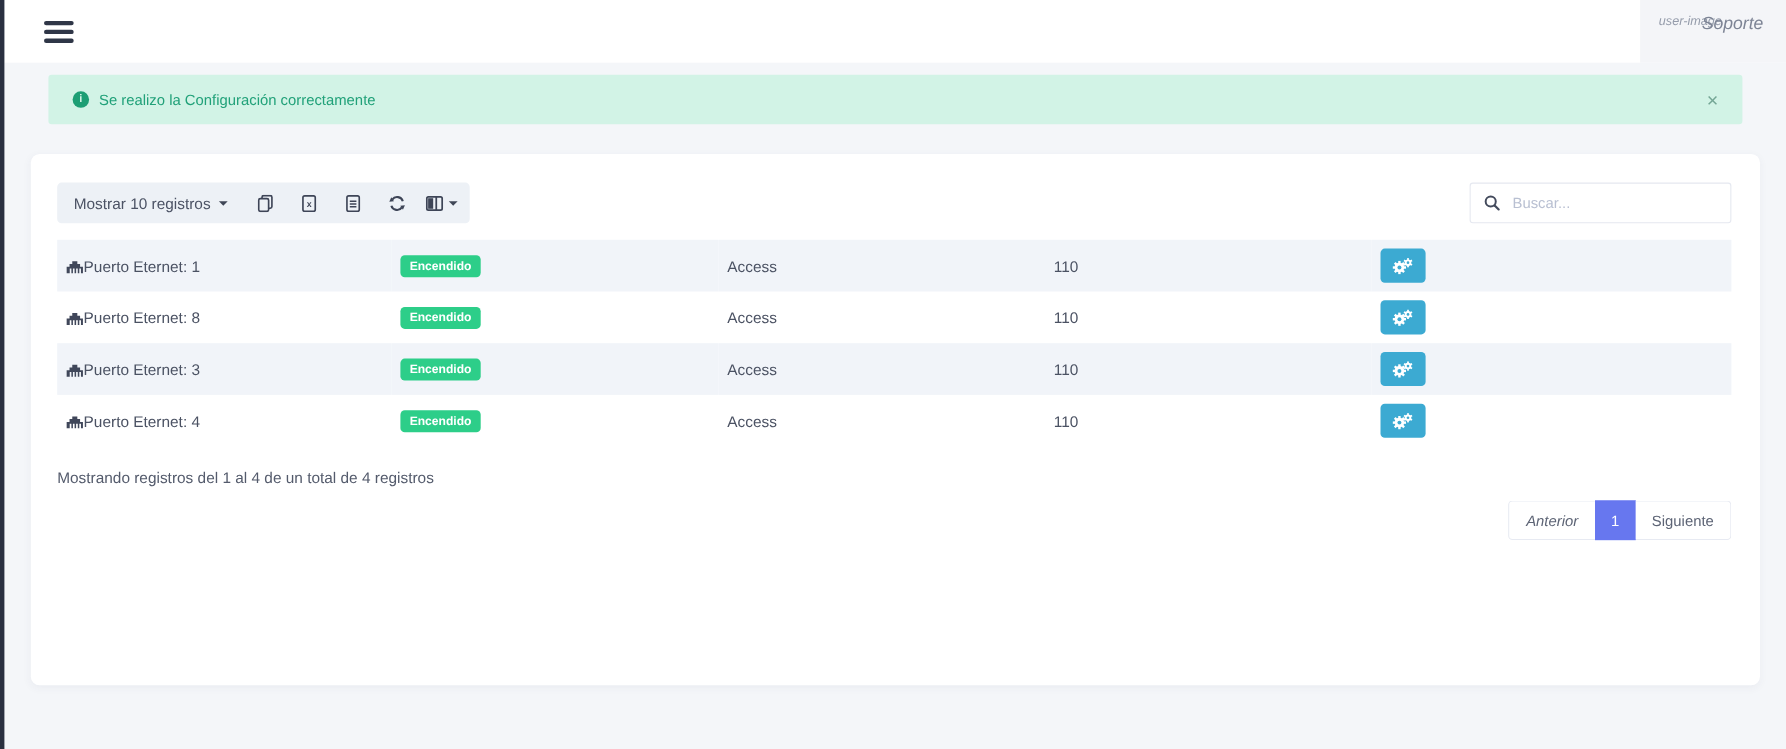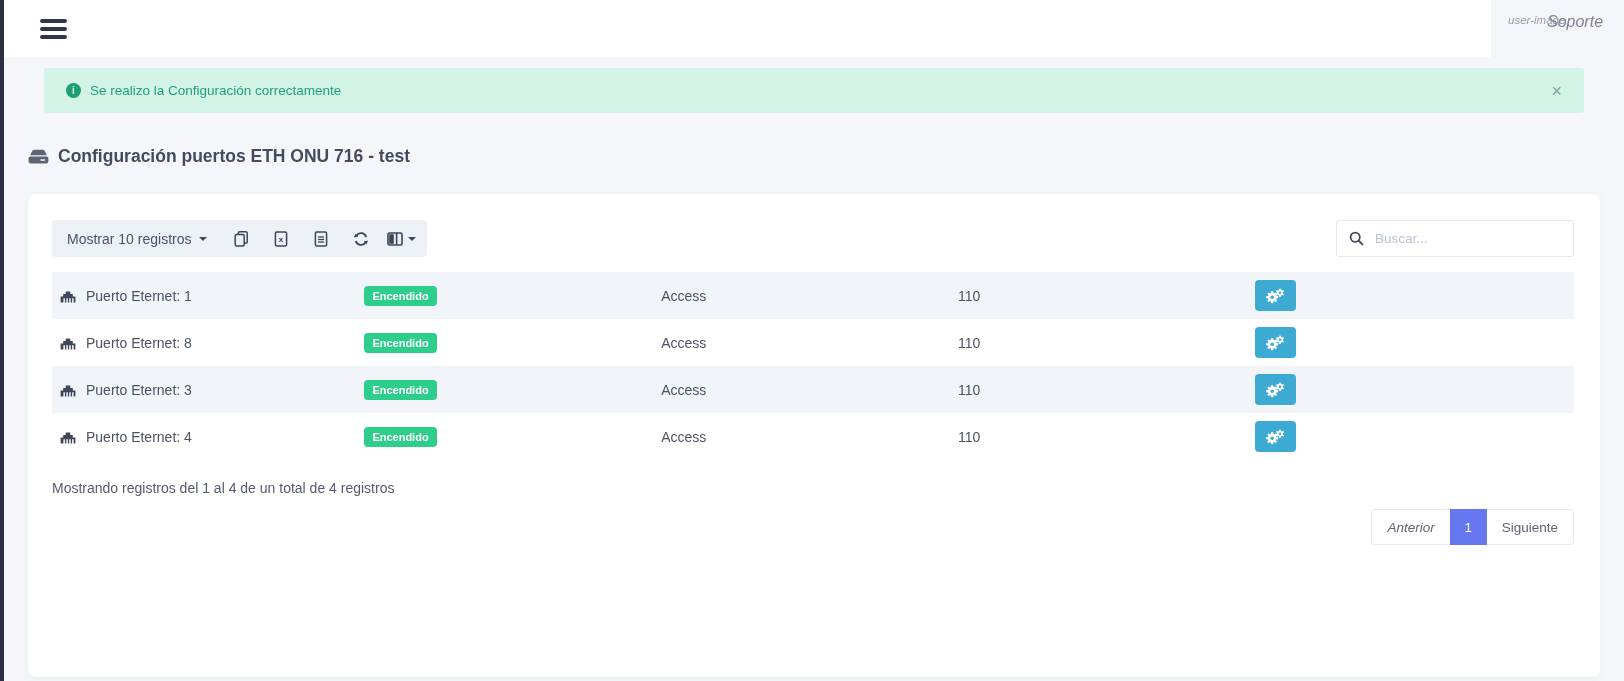--- a/index.html
+++ b/index.html
@@ -39,21 +39,21 @@
 
   table { width:100%; border-collapse:collapse; }
   thead .header-row th { text-align:left; font-size:13.5px; color:#474e60; padding:12px 8px 10px; border-top:1px solid #f0f2f6; font-weight:bold; }
   th .sort { float:right; color:#c7ccd9; font-size:12px; letter-spacing:-1px; font-weight:normal; }
   .filter-cell { padding:8px 16px 10px 8px; }
   .filter-cell:last-child { padding-right:3px; }
   .filter-cell input { width:100%; height:37px; border:1px solid #e8ebf2; border-radius:4px; padding:0 12px; font-size:13.5px; font-family:inherit; color:#4c5365; outline:none; }
 
   tbody td { font-size:14px; color:#4b5263; padding:8px 8px; height:46px; }
   tbody tr:nth-child(odd) { background:#f1f4f9; }
-  .puerto-wrap { display:flex; align-items:center; gap:10px; }
+  .puerto-wrap { display:flex; align-items:center; gap:0; }
 
   .badge { background:#2dce89; color:#fff; font-size:11px; font-weight:bold; padding:4px 8px; border-radius:4px; display:inline-block; }
   .config-btn { width:41px; height:31px; background:#3caad2; border:none; border-radius:4px; display:flex; align-items:center; justify-content:center; cursor:pointer; }
 
   .summary { margin-top:20px; font-size:14px; color:#545b6c; }
   .pagination-row { display:flex; justify-content:flex-end; margin-top:13px; }
   .page-btn { height:36px; padding:0 15px; border:1px solid #e7eaf2; background:#fff; color:#5d6475; font-size:13.5px; cursor:pointer; font-family:inherit; }
   .page-btn.prev { border-radius:4px 0 0 4px; border-right:none;font-style:italic; }
   .page-btn.active { background:#6777ef; border-color:#6777ef; color:#fff; width:37px; padding:0; }
   .page-btn.next { border-radius:0 4px 4px 0; border-left:none; }
@@ -76,28 +76,20 @@
 </header>
 
 <main>
 
   <div class="alert">
     <span class="info-icon">i</span>
     <span>Se realizo la Configuración correctamente</span>
     <button class="alert-close">×</button>
   </div>
 
-  <h1 class="page-title-row">
-    <svg width="21" height="15" viewBox="0 0 21 15" fill="#5d6474">
-      <path d="M2.2 6.2 L4.6 1.6 Q5.1 0.7 6.1 0.7 h8.8 q1 0 1.5 0.9 l2.4 4.6 z"></path>
-      <rect x="0.6" y="7.4" width="19.8" height="7" rx="1.8"></rect>
-      <rect x="12.4" y="10.2" width="4.8" height="1.5" rx="0.7" fill="#f4f6f9"></rect>
-    </svg>
-    <span>Configuración puertos ETH ONU 716 - test</span>
-  </h1>
 
   <section class="card">
 
     <div class="card-toolbar">
       <div class="toolbar-left">
         <button class="length-menu">
           <span>Mostrar 10 registros</span>
           <span class="caret"></span>
         </button>
         <button class="tool-btn">

